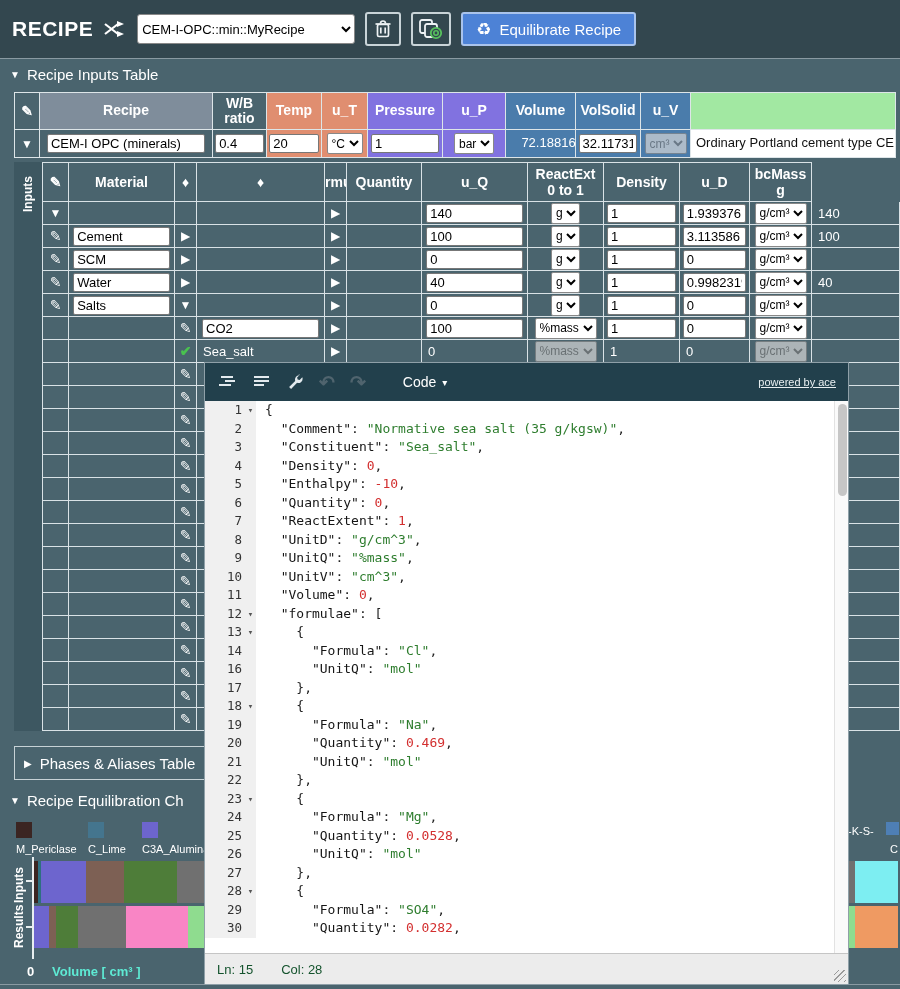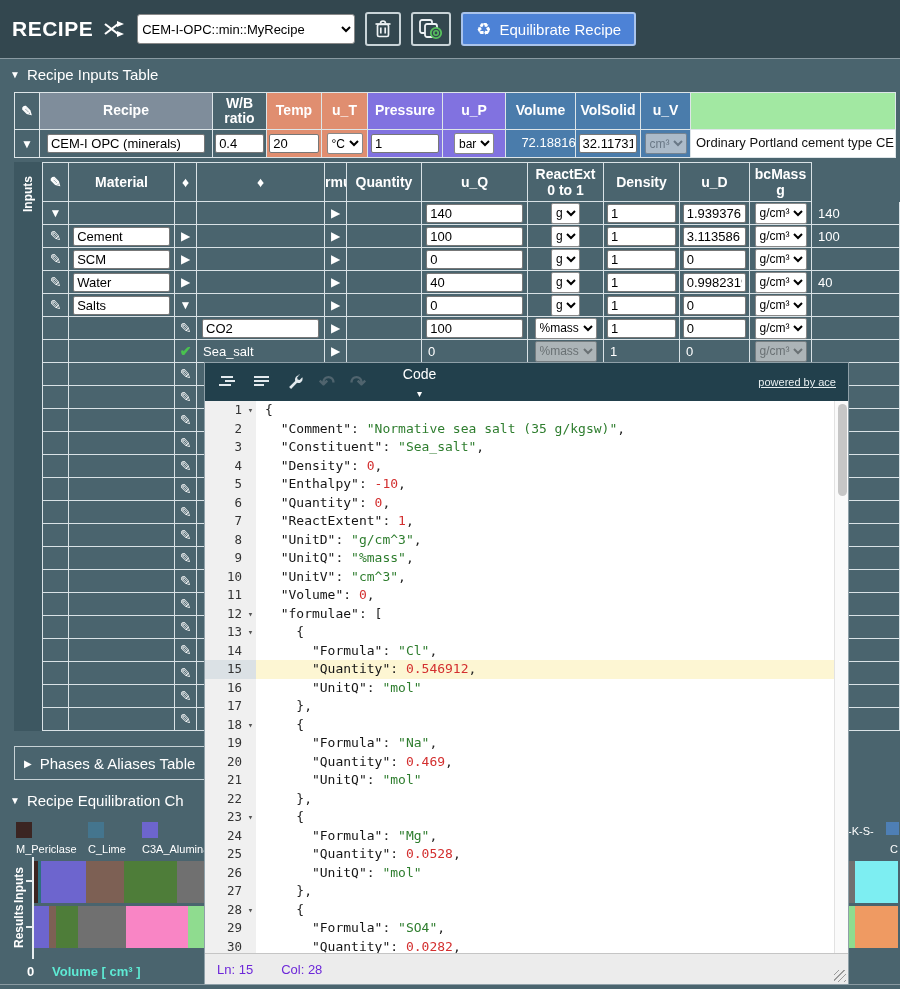--- a/index.html
+++ b/index.html
@@ -76,36 +76,36 @@
   .x-zero{position:absolute;left:27px;top:146px;color:#fff;font-weight:bold;font-size:13px;}
   .x-label{position:absolute;left:52px;top:146px;color:#5eead4;font-weight:bold;font-size:13px;}
   .bottom-line{position:absolute;left:0;top:984px;width:900px;height:1px;background:#8a9aa2;}
 
   
   .editor{position:absolute;left:204px;top:362px;width:645px;height:623px;z-index:10;
           border:1px solid #8fa0a8;box-sizing:border-box;background:#fff;display:flex;flex-direction:column;}
   .ed-toolbar{height:38px;background:#22404c;display:flex;align-items:center;padding:0 12px;gap:15px;flex:0 0 auto;}
   .tb-ico{display:flex;align-items:center;cursor:pointer;}
   .tb-undo{color:#50646e;font-size:19px;font-weight:bold;cursor:default;}
-  .code-dd{color:#fff;font-size:14px;margin-left:22px;display:flex;gap:6px;align-items:center;cursor:pointer;flex-direction:column;}
+  .code-dd{color:#fff;font-size:14px;margin-left:22px;display:flex;gap:6px;align-items:center;cursor:pointer;}
   .powered{margin-left:auto;color:#e9eff1;font-size:11px;text-decoration:underline;cursor:pointer;}
   .ed-body{flex:1 1 auto;position:relative;background:#fff;overflow:hidden;
            font-family:"DejaVu Sans Mono",monospace;font-size:13px;}
   .ln{display:flex;height:18.5px;line-height:18.5px;}
   .gut{width:40px;flex:0 0 40px;background:#f0f0f0;color:#333;text-align:right;padding-right:3px;
        box-sizing:border-box;font-size:12.5px;}
   .fold{width:11px;flex:0 0 11px;background:#f0f0f0;color:#555;font-size:9px;text-align:center;}
   .src{flex:1;white-space:pre;padding-left:9px;color:#222;}
   .ln.active .src{background:#fdf6d3;}
   .ln.active .gut,.ln.active .fold{background:#dbe1e5;}
   .tk-k{color:#151515;} .tk-s{color:#2e7d2e;} .tk-n{color:#d32f2f;} .tk-p{color:#222;}
   .ed-scroll{position:absolute;top:0;right:0;width:13px;height:100%;background:#fafafa;border-left:1px solid #e2e2e2;}
   .ed-thumb{position:absolute;top:3px;right:1px;width:9px;height:92px;background:#c6c6c6;border-radius:5px;}
   .ed-status{height:30px;flex:0 0 auto;background:#ececec;border-top:1px solid #c5c5c5;display:flex;
-             align-items:center;gap:28px;padding:0 12px;color:#6d28d9;font-size:13px;position:relative;}
+             align-items:center;gap:28px;padding:0 12px;color:#14532d;font-size:13px;position:relative;}
   .resize-grip{position:absolute;right:2px;bottom:2px;width:12px;height:12px;
                background:repeating-linear-gradient(135deg,transparent 0 3px,#9a9a9a 3px 4px);}
 </style>
 </head>
 <body>
 
 <div id="app">
 
   <div class="topbar">
     <span class="app-title">RECIPE</span>
@@ -898,25 +898,20 @@
         <div class="ln">
     <span class="gut">13</span>
     <span class="fold">▾</span>
     <span class="src"><span class="tk-p">    {</span></span>
         </div>
         <div class="ln">
     <span class="gut">14</span>
     <span class="fold"></span>
     <span class="src"><span class="tk-p">      </span><span class="tk-k">"Formula"</span><span class="tk-p">: </span><span class="tk-s">"Cl"</span><span class="tk-p">,</span></span>
         </div>
-        <div class="ln active">
-    <span class="gut">15</span>
-    <span class="fold"></span>
-    <span class="src"><span class="tk-p">      </span><span class="tk-k">"Quantity"</span><span class="tk-p">: </span><span class="tk-n">0.546912</span><span class="tk-p">,</span></span>
-        </div>
         <div class="ln">
     <span class="gut">16</span>
     <span class="fold"></span>
     <span class="src"><span class="tk-p">      </span><span class="tk-k">"UnitQ"</span><span class="tk-p">: </span><span class="tk-s">"mol"</span></span>
         </div>
         <div class="ln">
     <span class="gut">17</span>
     <span class="fold"></span>
     <span class="src"><span class="tk-p">    },</span></span>
         </div>

